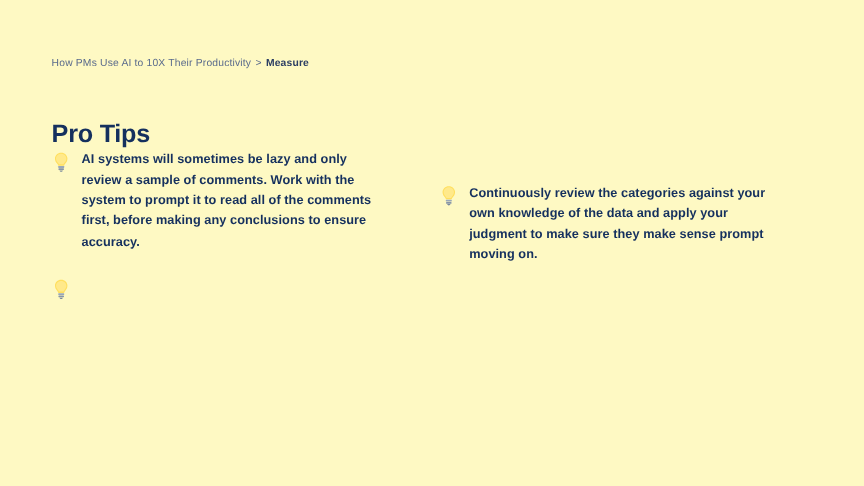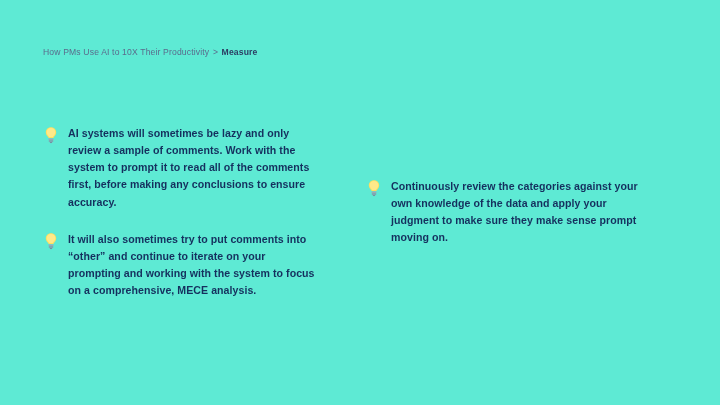--- a/index.html
+++ b/index.html
@@ -11,21 +11,21 @@
     height: 405px;
     overflow: hidden;
     background: #b9f5ec;
     font-family: "Liberation Sans", sans-serif;
     -webkit-font-smoothing: antialiased;
   }
   .slide {
     position: relative;
     width: 720px;
     height: 405px;
-    background: #5eead4;
+    background: #fef9c3;
     box-sizing: border-box;
   }
 
   
   .breadcrumb {
     position: absolute;
     left: 43px;
     top: 47px;
     font-size: 8.6px;
     letter-spacing: 0.15px;
@@ -99,20 +99,21 @@
 <body>
 
 <div class="slide">
 
   <div class="breadcrumb">
     <span class="crumb-root">How PMs Use AI to 10X Their Productivity</span>
     <span class="crumb-sep">&gt;</span>
     <span class="crumb-current">Measure</span>
   </div>
 
+  <h1 class="page-title">Pro Tips</h1>
 
   <div class="columns">
     <div class="col col-left">
         <div class="tip">
           <span class="bulb">
             <svg width="16" height="18" viewBox="0 0 16 18">
               <path d="M8 1.2c-3 0-5.2 2.2-5.2 5 0 1.9 1 3.2 1.9 4.2.5.6.8 1.1.9 1.7h4.8c.1-.6.4-1.1.9-1.7.9-1 1.9-2.3 1.9-4.2 0-2.8-2.2-5-5.2-5z" fill="#ffdf5e"></path>
               <path d="M8 2.1c-2.5 0-4.3 1.8-4.3 4.1 0 1.5.8 2.6 1.6 3.5.3.4.6.8.8 1.2h3.8c.2-.4.5-.8.8-1.2.8-.9 1.6-2 1.6-3.5 0-2.3-1.8-4.1-4.3-4.1z" fill="#ffe98a"></path>
               <rect x="5.5" y="12.4" width="5" height="1.5" rx="0.4" fill="#9aa8b8"></rect>
               <rect x="5.7" y="14.3" width="4.6" height="1.4" rx="0.4" fill="#8795a8"></rect>
@@ -124,21 +125,20 @@
         <div class="tip">
           <span class="bulb">
             <svg width="16" height="18" viewBox="0 0 16 18">
               <path d="M8 1.2c-3 0-5.2 2.2-5.2 5 0 1.9 1 3.2 1.9 4.2.5.6.8 1.1.9 1.7h4.8c.1-.6.4-1.1.9-1.7.9-1 1.9-2.3 1.9-4.2 0-2.8-2.2-5-5.2-5z" fill="#ffdf5e"></path>
               <path d="M8 2.1c-2.5 0-4.3 1.8-4.3 4.1 0 1.5.8 2.6 1.6 3.5.3.4.6.8.8 1.2h3.8c.2-.4.5-.8.8-1.2.8-.9 1.6-2 1.6-3.5 0-2.3-1.8-4.1-4.3-4.1z" fill="#ffe98a"></path>
               <rect x="5.5" y="12.4" width="5" height="1.5" rx="0.4" fill="#9aa8b8"></rect>
               <rect x="5.7" y="14.3" width="4.6" height="1.4" rx="0.4" fill="#8795a8"></rect>
               <path d="M6.6 16.1h2.8c-.2.7-.7 1.1-1.4 1.1s-1.2-.4-1.4-1.1z" fill="#78889c"></path>
             </svg>
           </span>
-          <div class="tip-text"><span>It will also sometimes try to put comments into “other” and continue to iterate on your prompting and working with the system to focus on a comprehensive, MECE analysis.</span></div>
         </div>
       </div>
     <div class="col col-right">
         <div class="tip">
           <span class="bulb">
             <svg width="16" height="18" viewBox="0 0 16 18">
               <path d="M8 1.2c-3 0-5.2 2.2-5.2 5 0 1.9 1 3.2 1.9 4.2.5.6.8 1.1.9 1.7h4.8c.1-.6.4-1.1.9-1.7.9-1 1.9-2.3 1.9-4.2 0-2.8-2.2-5-5.2-5z" fill="#ffdf5e"></path>
               <path d="M8 2.1c-2.5 0-4.3 1.8-4.3 4.1 0 1.5.8 2.6 1.6 3.5.3.4.6.8.8 1.2h3.8c.2-.4.5-.8.8-1.2.8-.9 1.6-2 1.6-3.5 0-2.3-1.8-4.1-4.3-4.1z" fill="#ffe98a"></path>
               <rect x="5.5" y="12.4" width="5" height="1.5" rx="0.4" fill="#9aa8b8"></rect>
               <rect x="5.7" y="14.3" width="4.6" height="1.4" rx="0.4" fill="#8795a8"></rect>

